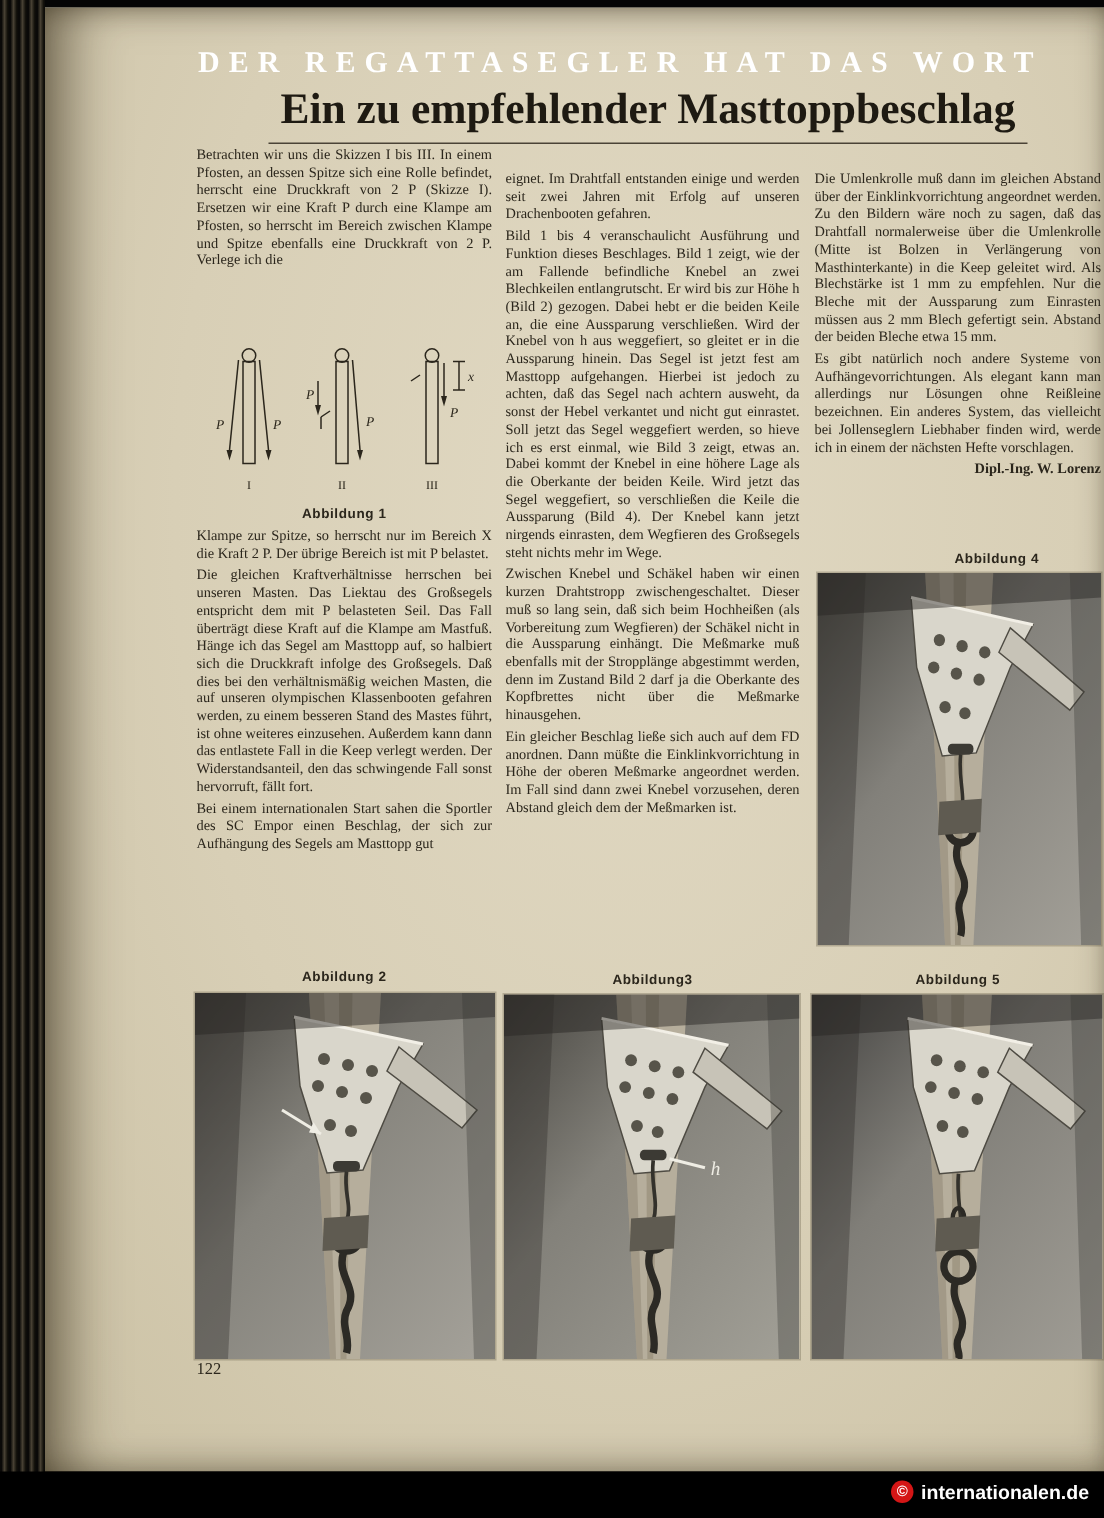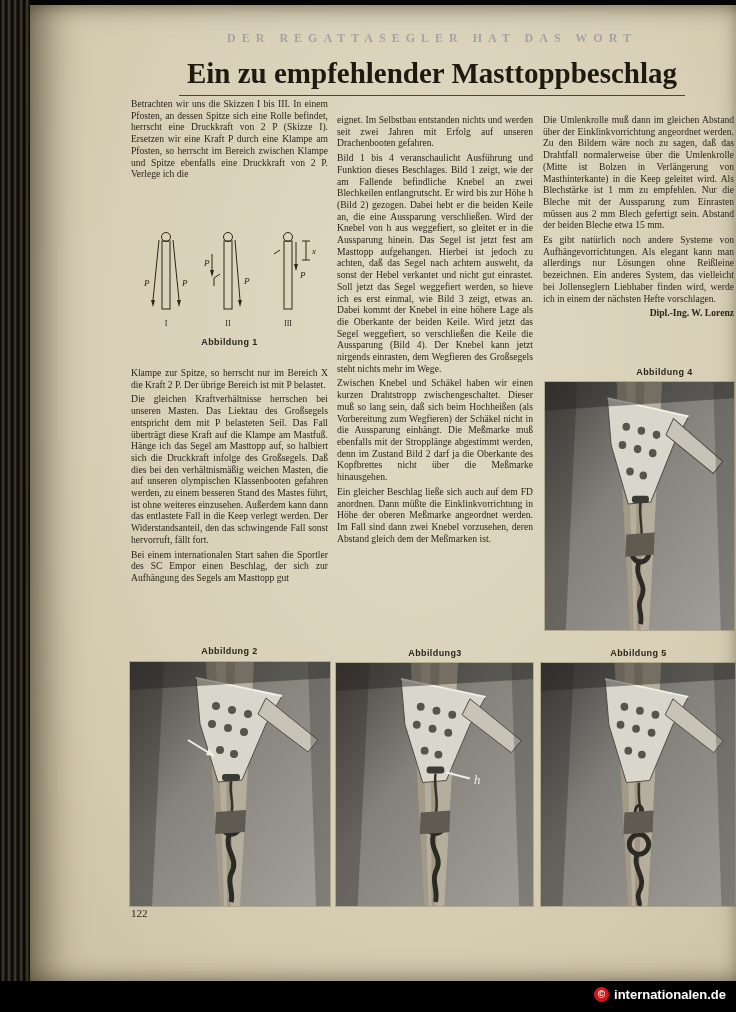--- a/index.html
+++ b/index.html
@@ -10,22 +10,22 @@
   .spine{position:absolute;left:0;top:0;width:30px;height:1012px;
     background:repeating-linear-gradient(90deg,#0a0908 0px,#0a0908 1px,#2a261e 2px,#474033 3px,#14120c 5px,#0a0908 6px)}
   
   .page{position:absolute;left:30px;top:5px;width:706px;height:976px;
     background:radial-gradient(ellipse at 55% 35%, #e1d9c3 0%, #d8cfb6 55%, #cbc1a4 100%);
     box-shadow:inset 28px 0 40px -16px rgba(35,26,8,.62),
                inset 0 10px 18px -10px rgba(35,26,8,.45),
                inset -8px -10px 20px -10px rgba(35,26,8,.35)}
   .bar{position:absolute;left:0;top:981px;width:736px;height:31px;background:#000}
 
-  .kicker{position:absolute;left:132px;top:31px;width:600px;text-align:center;
-    font-weight:bold;font-size:12px;letter-spacing:6px;color:#a3a3a3;white-space:nowrap}
+  .kicker{position:absolute;left:132px;top:31px;width:600px;
+    font-weight:bold;font-size:20px;letter-spacing:6px;color:#ffffff;white-space:nowrap}
   .title-wrap{position:absolute;left:132px;top:57px;width:600px;text-align:center;color:#1e1a12}
   .title-wrap span{display:inline-block;font-weight:bold;font-size:29px;
     border-bottom:1.5px solid #4a4336;padding:0 8px 5px}
 
   .txt{position:absolute;color:#2b261c;font-size:9.6px;line-height:11.7px;
     text-align:justify;overflow:hidden}
   .txt p{margin:0 0 3px 0}
   .byline{text-align:right !important;font-weight:bold;margin-top:2px !important}
 
   .cap{position:absolute;font-family:Liberation Sans, sans-serif;font-weight:bold;
@@ -101,28 +101,28 @@
       </g>
       <g fill="#2b261c" font-size="8" text-anchor="middle" font-family="Liberation Serif, serif">
         <text x="30" y="100">I</text>
         <text x="92" y="100">II</text>
         <text x="152" y="100">III</text>
       </g>
     </svg>
   </div>
   <div class="cap" style="left:131px;top:337px;width:197px">Abbildung 1</div>
 
-  <div class="txt" style="left:131px;top:367px;width:197px;height:288px">
+  <div class="txt" style="left:131px;top:352px;width:197px;height:288px">
     <p>Klampe zur Spitze, so herrscht nur im Bereich X die Kraft 2 P. Der übrige Bereich ist mit P belastet.</p>
     <p>Die gleichen Kraftverhältnisse herrschen bei unseren Masten. Das Liektau des Großsegels entspricht dem mit P belasteten Seil. Das Fall überträgt diese Kraft auf die Klampe am Mastfuß. Hänge ich das Segel am Masttopp auf, so halbiert sich die Druckkraft infolge des Großsegels. Daß dies bei den verhältnismäßig weichen Masten, die auf unseren olympischen Klassenbooten gefahren werden, zu einem besseren Stand des Mastes führt, ist ohne weiteres einzusehen. Außerdem kann dann das entlastete Fall in die Keep verlegt werden. Der Widerstandsanteil, den das schwingende Fall sonst hervorruft, fällt fort.</p>
     <p>Bei einem internationalen Start sahen die Sportler des SC Empor einen Beschlag, der sich zur Aufhängung des Segels am Masttopp gut</p>
   </div>
 
   <div class="txt" style="left:337px;top:114px;width:196px;height:526px">
-    <p>eignet. Im Selbstbau entstanden nichts und werden seit zwei Jahren mit Erfolg auf unseren Drachenbooten gefahren.</p>
+    <p>eignet. Im Drahtfall entstanden einige und werden seit zwei Jahren mit Erfolg auf unseren Drachenbooten gefahren.</p>
     <p>Bild 1 bis 4 veranschaulicht Ausführung und Funktion dieses Beschlages. Bild 1 zeigt, wie der am Fallende befindliche Knebel an zwei Blechkeilen entlangrutscht. Er wird bis zur Höhe h (Bild 2) gezogen. Dabei hebt er die beiden Keile an, die eine Aussparung verschließen. Wird der Knebel von h aus weggefiert, so gleitet er in die Aussparung hinein. Das Segel ist jetzt fest am Masttopp aufgehangen. Hierbei ist jedoch zu achten, daß das Segel nach achtern ausweht, da sonst der Hebel verkantet und nicht gut einrastet. Soll jetzt das Segel weggefiert werden, so hieve ich es erst einmal, wie Bild 3 zeigt, etwas an. Dabei kommt der Knebel in eine höhere Lage als die Oberkante der beiden Keile. Wird jetzt das Segel weggefiert, so verschließen die Keile die Aussparung (Bild 4). Der Knebel kann jetzt nirgends einrasten, dem Wegfieren des Großsegels steht nichts mehr im Wege.</p>
     <p>Zwischen Knebel und Schäkel haben wir einen kurzen Drahtstropp zwischengeschaltet. Dieser muß so lang sein, daß sich beim Hochheißen (als Vorbereitung zum Wegfieren) der Schäkel nicht in die Aussparung einhängt. Die Meßmarke muß ebenfalls mit der Stropplänge abgestimmt werden, denn im Zustand Bild 2 darf ja die Oberkante des Kopfbrettes nicht über die Meßmarke hinausgehen.</p>
     <p>Ein gleicher Beschlag ließe sich auch auf dem FD anordnen. Dann müßte die Einklinkvorrichtung in Höhe der oberen Meßmarke angeordnet werden. Im Fall sind dann zwei Knebel vorzusehen, deren Abstand gleich dem der Meßmarken ist.</p>
   </div>
 
   <div class="txt" style="left:543px;top:114px;width:191px;height:248px">
     <p>Die Umlenkrolle muß dann im gleichen Abstand über der Einklinkvorrichtung angeordnet werden. Zu den Bildern wäre noch zu sagen, daß das Drahtfall normalerweise über die Umlenkrolle (Mitte ist Bolzen in Verlängerung von Masthinterkante) in die Keep geleitet wird. Als Blechstärke ist 1 mm zu empfehlen. Nur die Bleche mit der Aussparung zum Einrasten müssen aus 2 mm Blech gefertigt sein. Abstand der beiden Bleche etwa 15 mm.</p>
     <p>Es gibt natürlich noch andere Systeme von Aufhängevorrichtungen. Als elegant kann man allerdings nur Lösungen ohne Reißleine bezeichnen. Ein anderes System, das vielleicht bei Jollenseglern Liebhaber finden wird, werde ich in einem der nächsten Hefte vorschlagen.</p>
     <p class="byline">Dipl.-Ing. W. Lorenz</p>
   </div>

